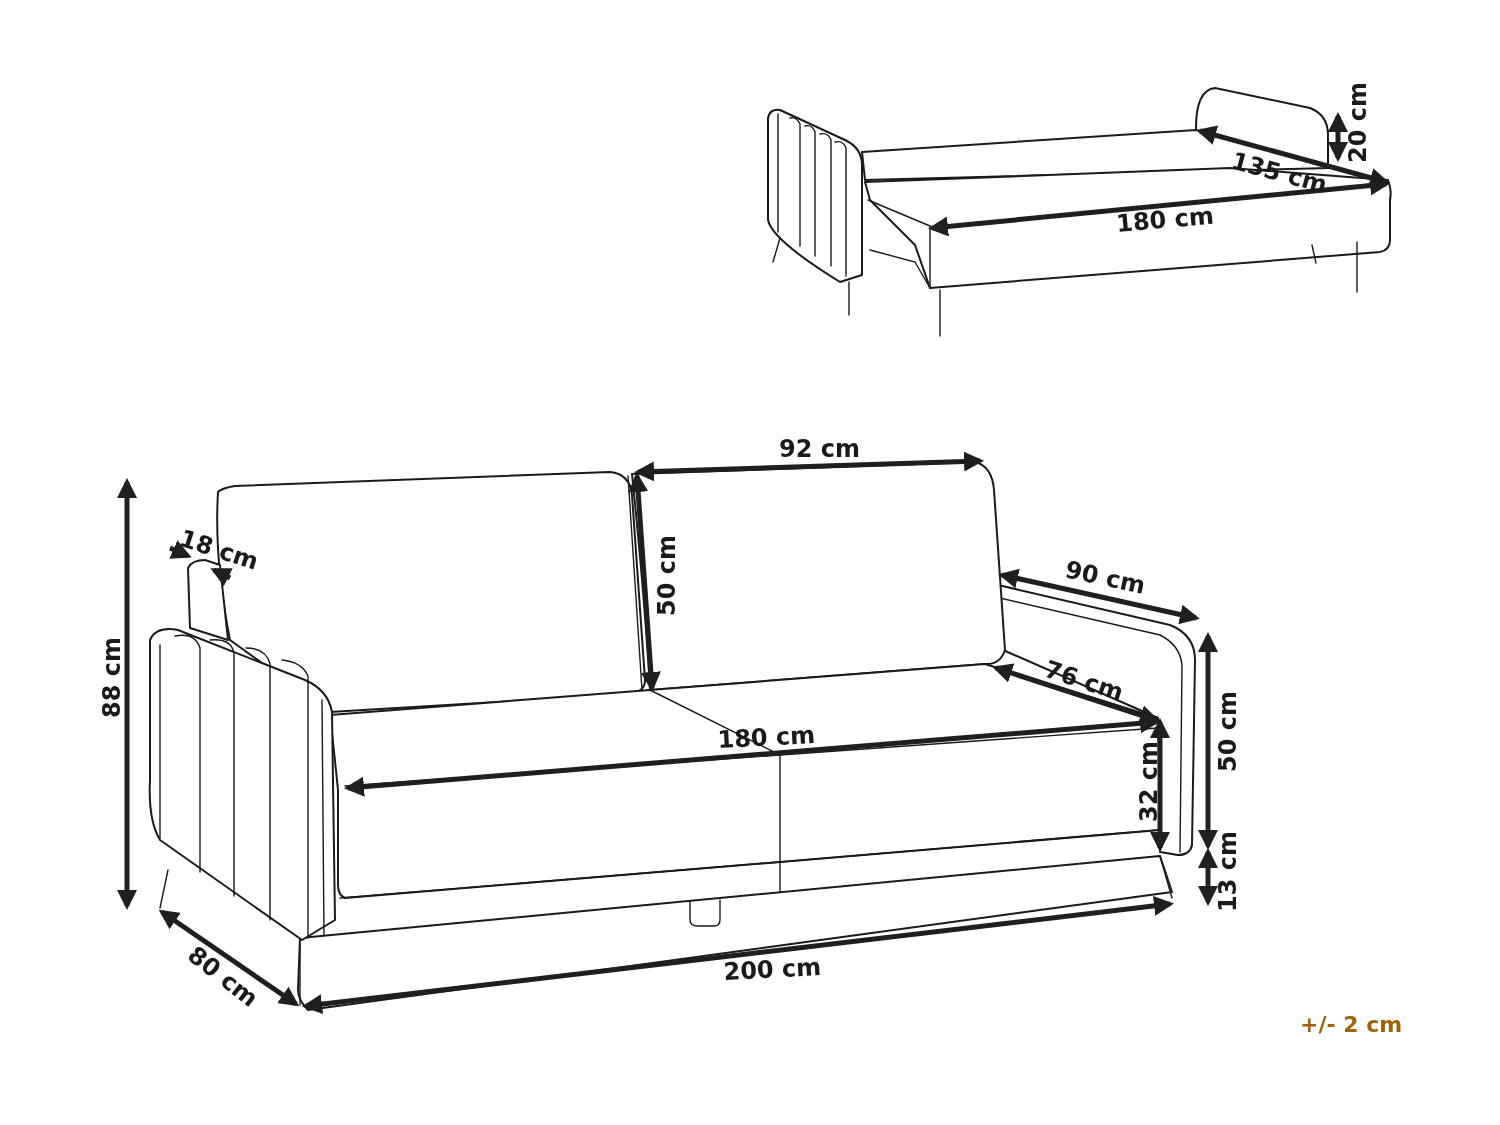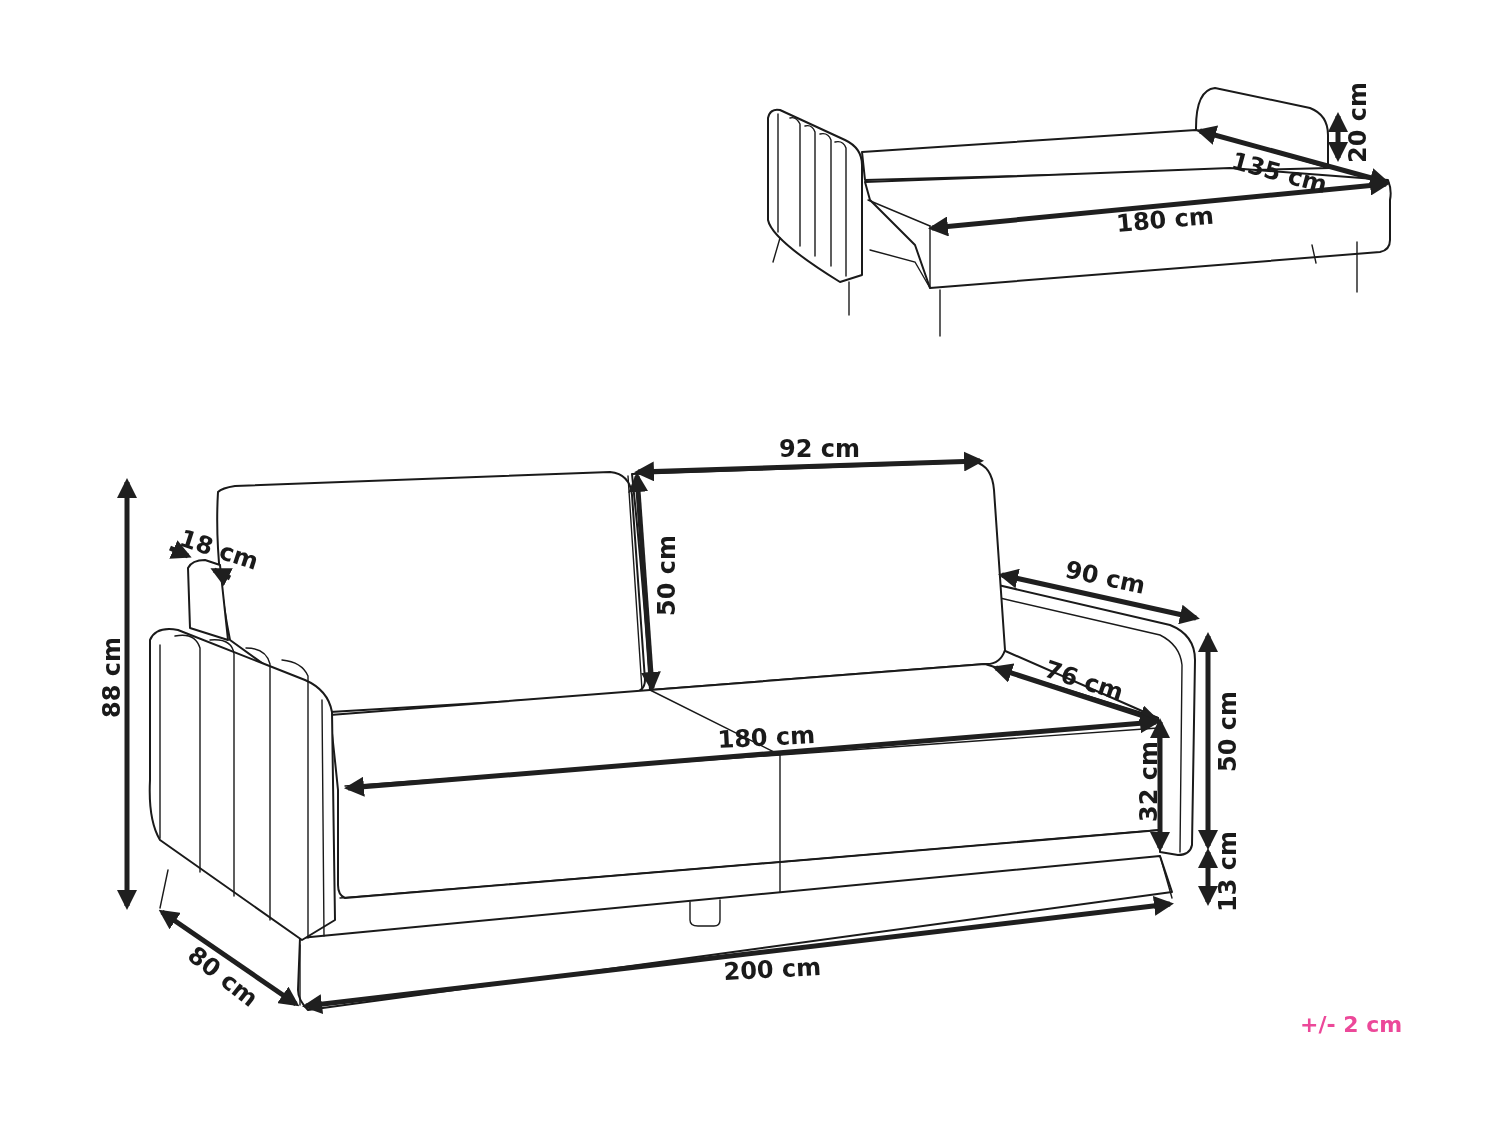--- a/index.html
+++ b/index.html
@@ -4,21 +4,21 @@
 <style>
   html, body { margin: 0; padding: 0; background: #ffffff; }
   body { width: 1500px; height: 1125px; position: relative; overflow: hidden;
          font-family: "Liberation Sans", sans-serif; }
   svg { position: absolute; left: 0; top: 0; }
   .outline { fill: #ffffff; stroke: #1a1a1a; stroke-width: 2; stroke-linejoin: round; stroke-linecap: round; }
   .thin { fill: none; stroke: #1a1a1a; stroke-width: 1.4; stroke-linecap: round; }
   .dim { stroke: #1f1f1f; stroke-width: 5; fill: none; }
   .lbl { font-family: "DejaVu Sans", sans-serif; font-weight: bold; font-size: 24px; fill: #1a1a1a; }
   .note { position: absolute; left: 1300px; top: 1012px; font-family: "DejaVu Sans", sans-serif;
-          font-weight: bold; font-size: 22px; color: #ec4899; }
+          font-weight: bold; font-size: 22px; color: #a16207; }
 </style>
 </head>
 <body>
 
 <svg width="1500" height="1125" viewBox="0 0 1500 1125">
   <defs>
     <marker id="ah" viewBox="0 0 10 10" refX="8" refY="5" markerWidth="4" markerHeight="4" orient="auto-start-reverse">
       <path d="M0,0 L10,5 L0,10 z" fill="#1f1f1f"></path>
     </marker>
   </defs>

